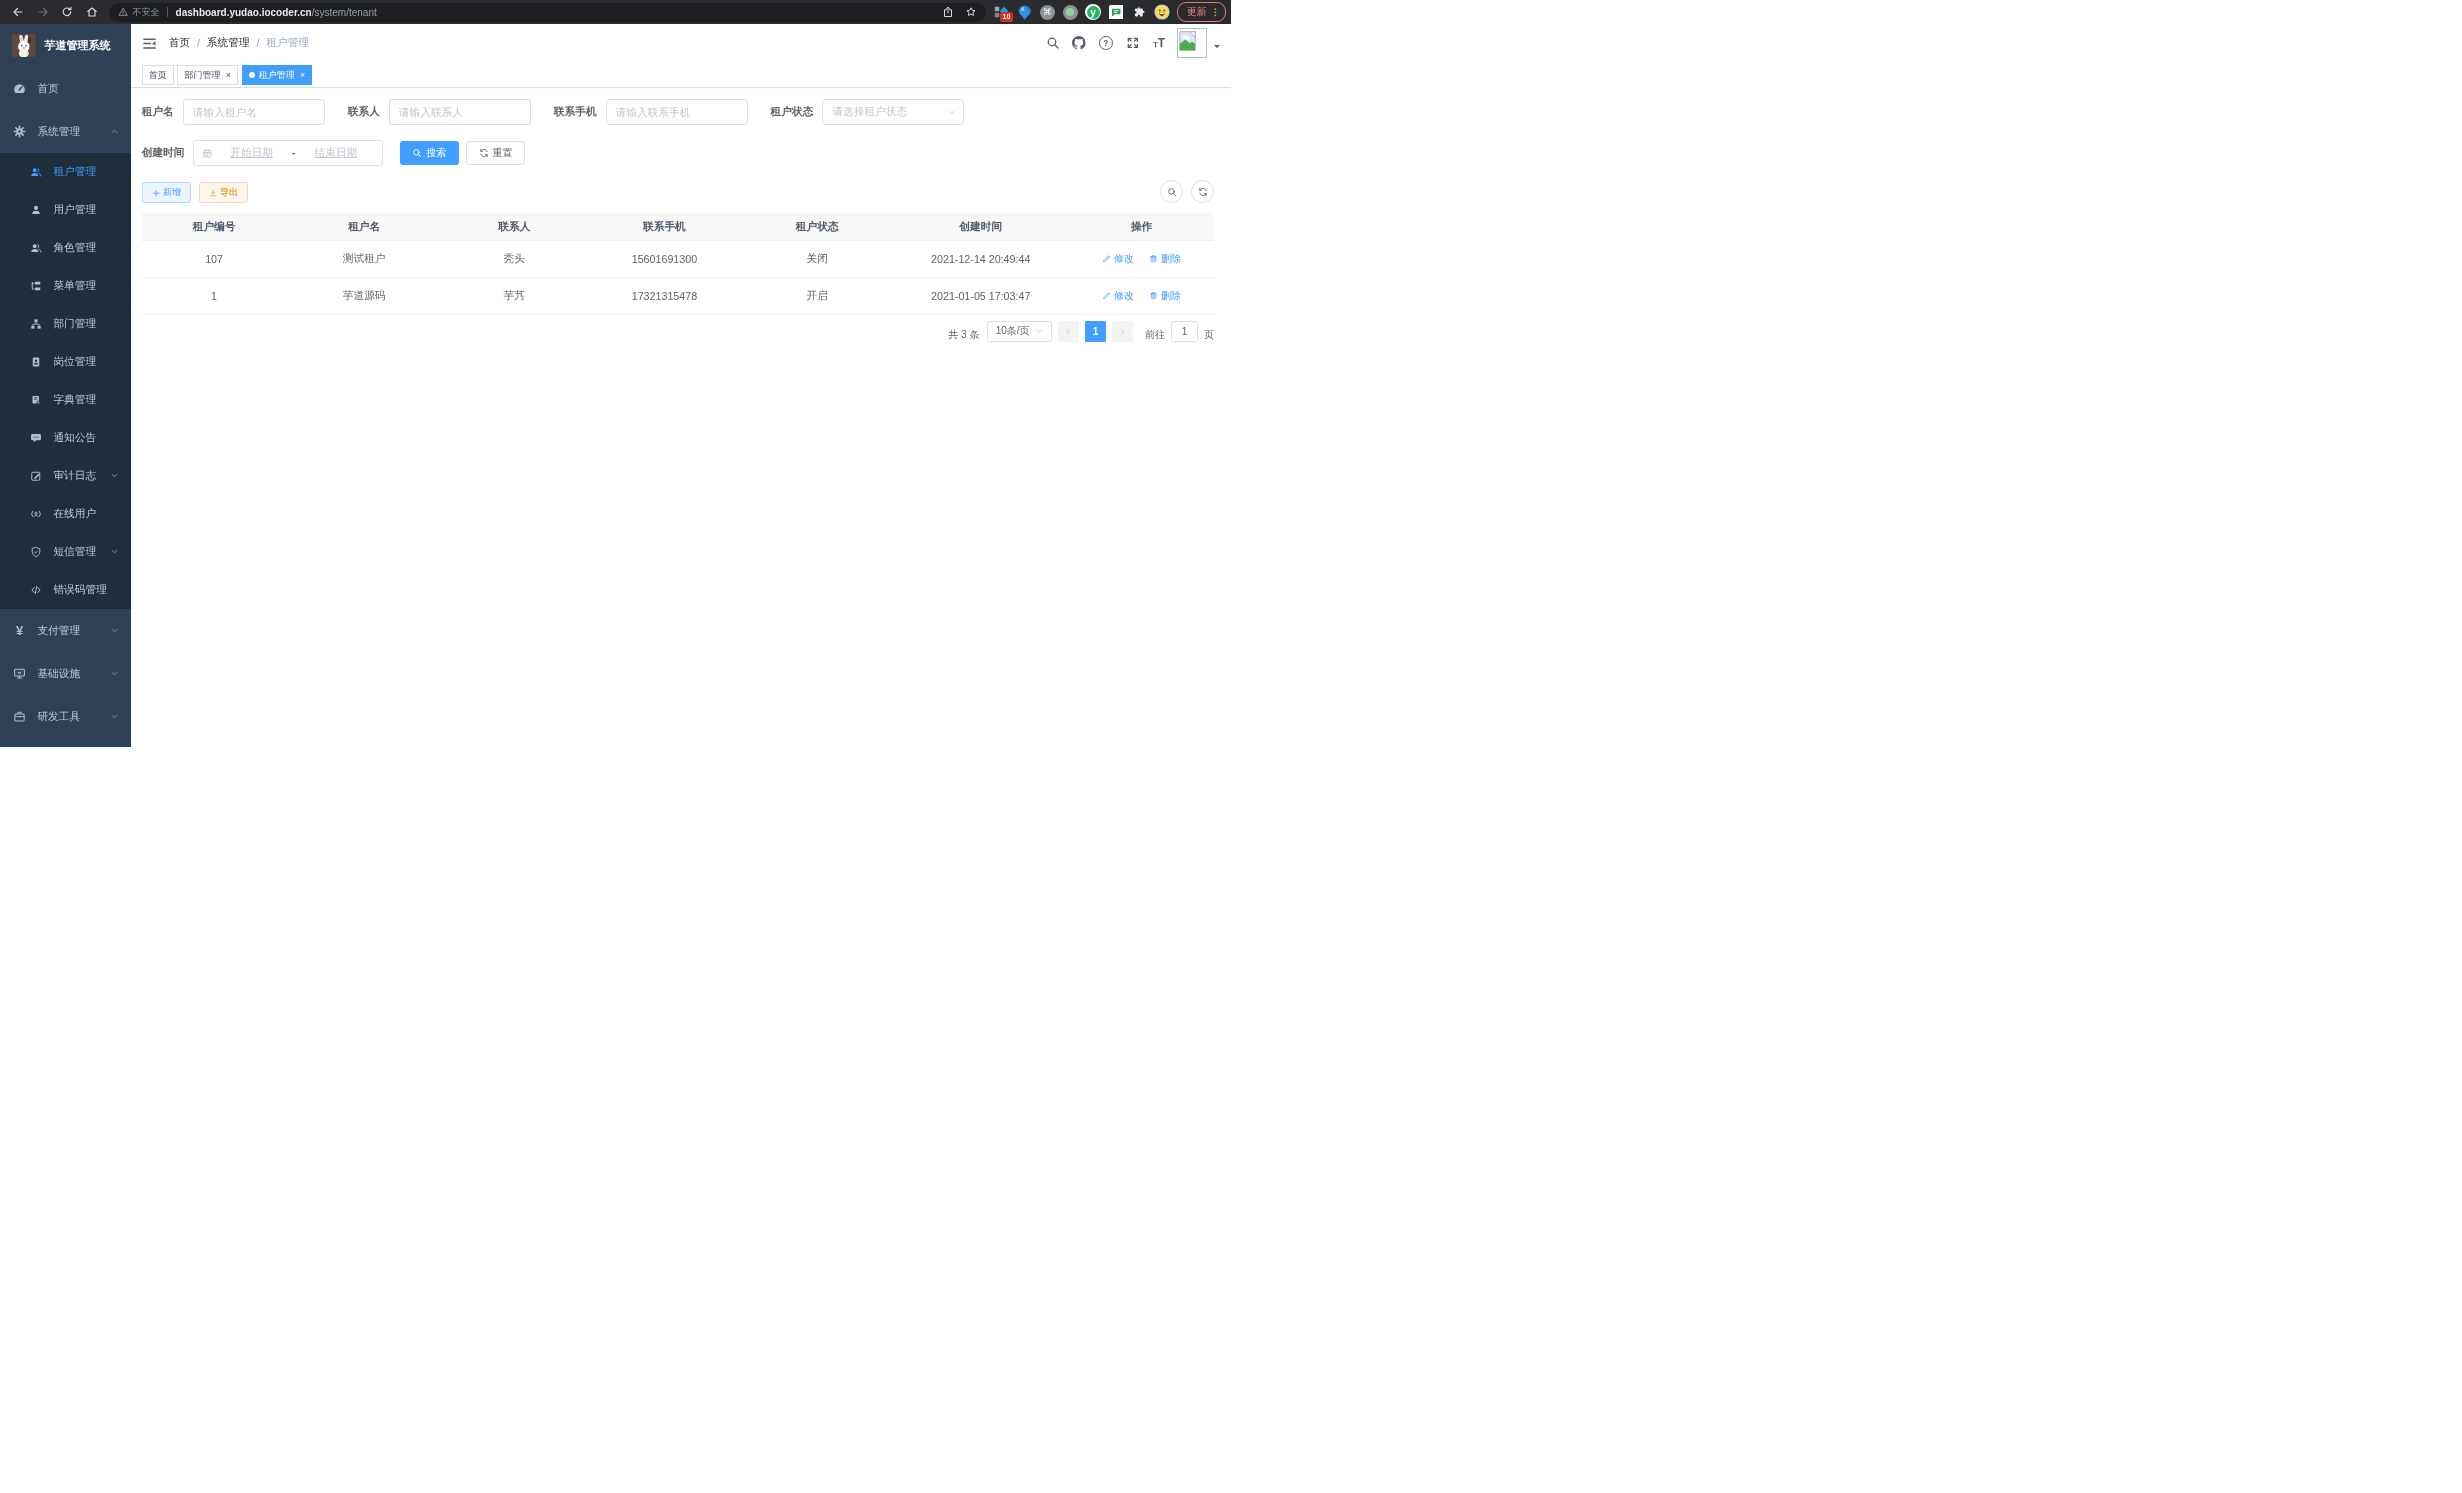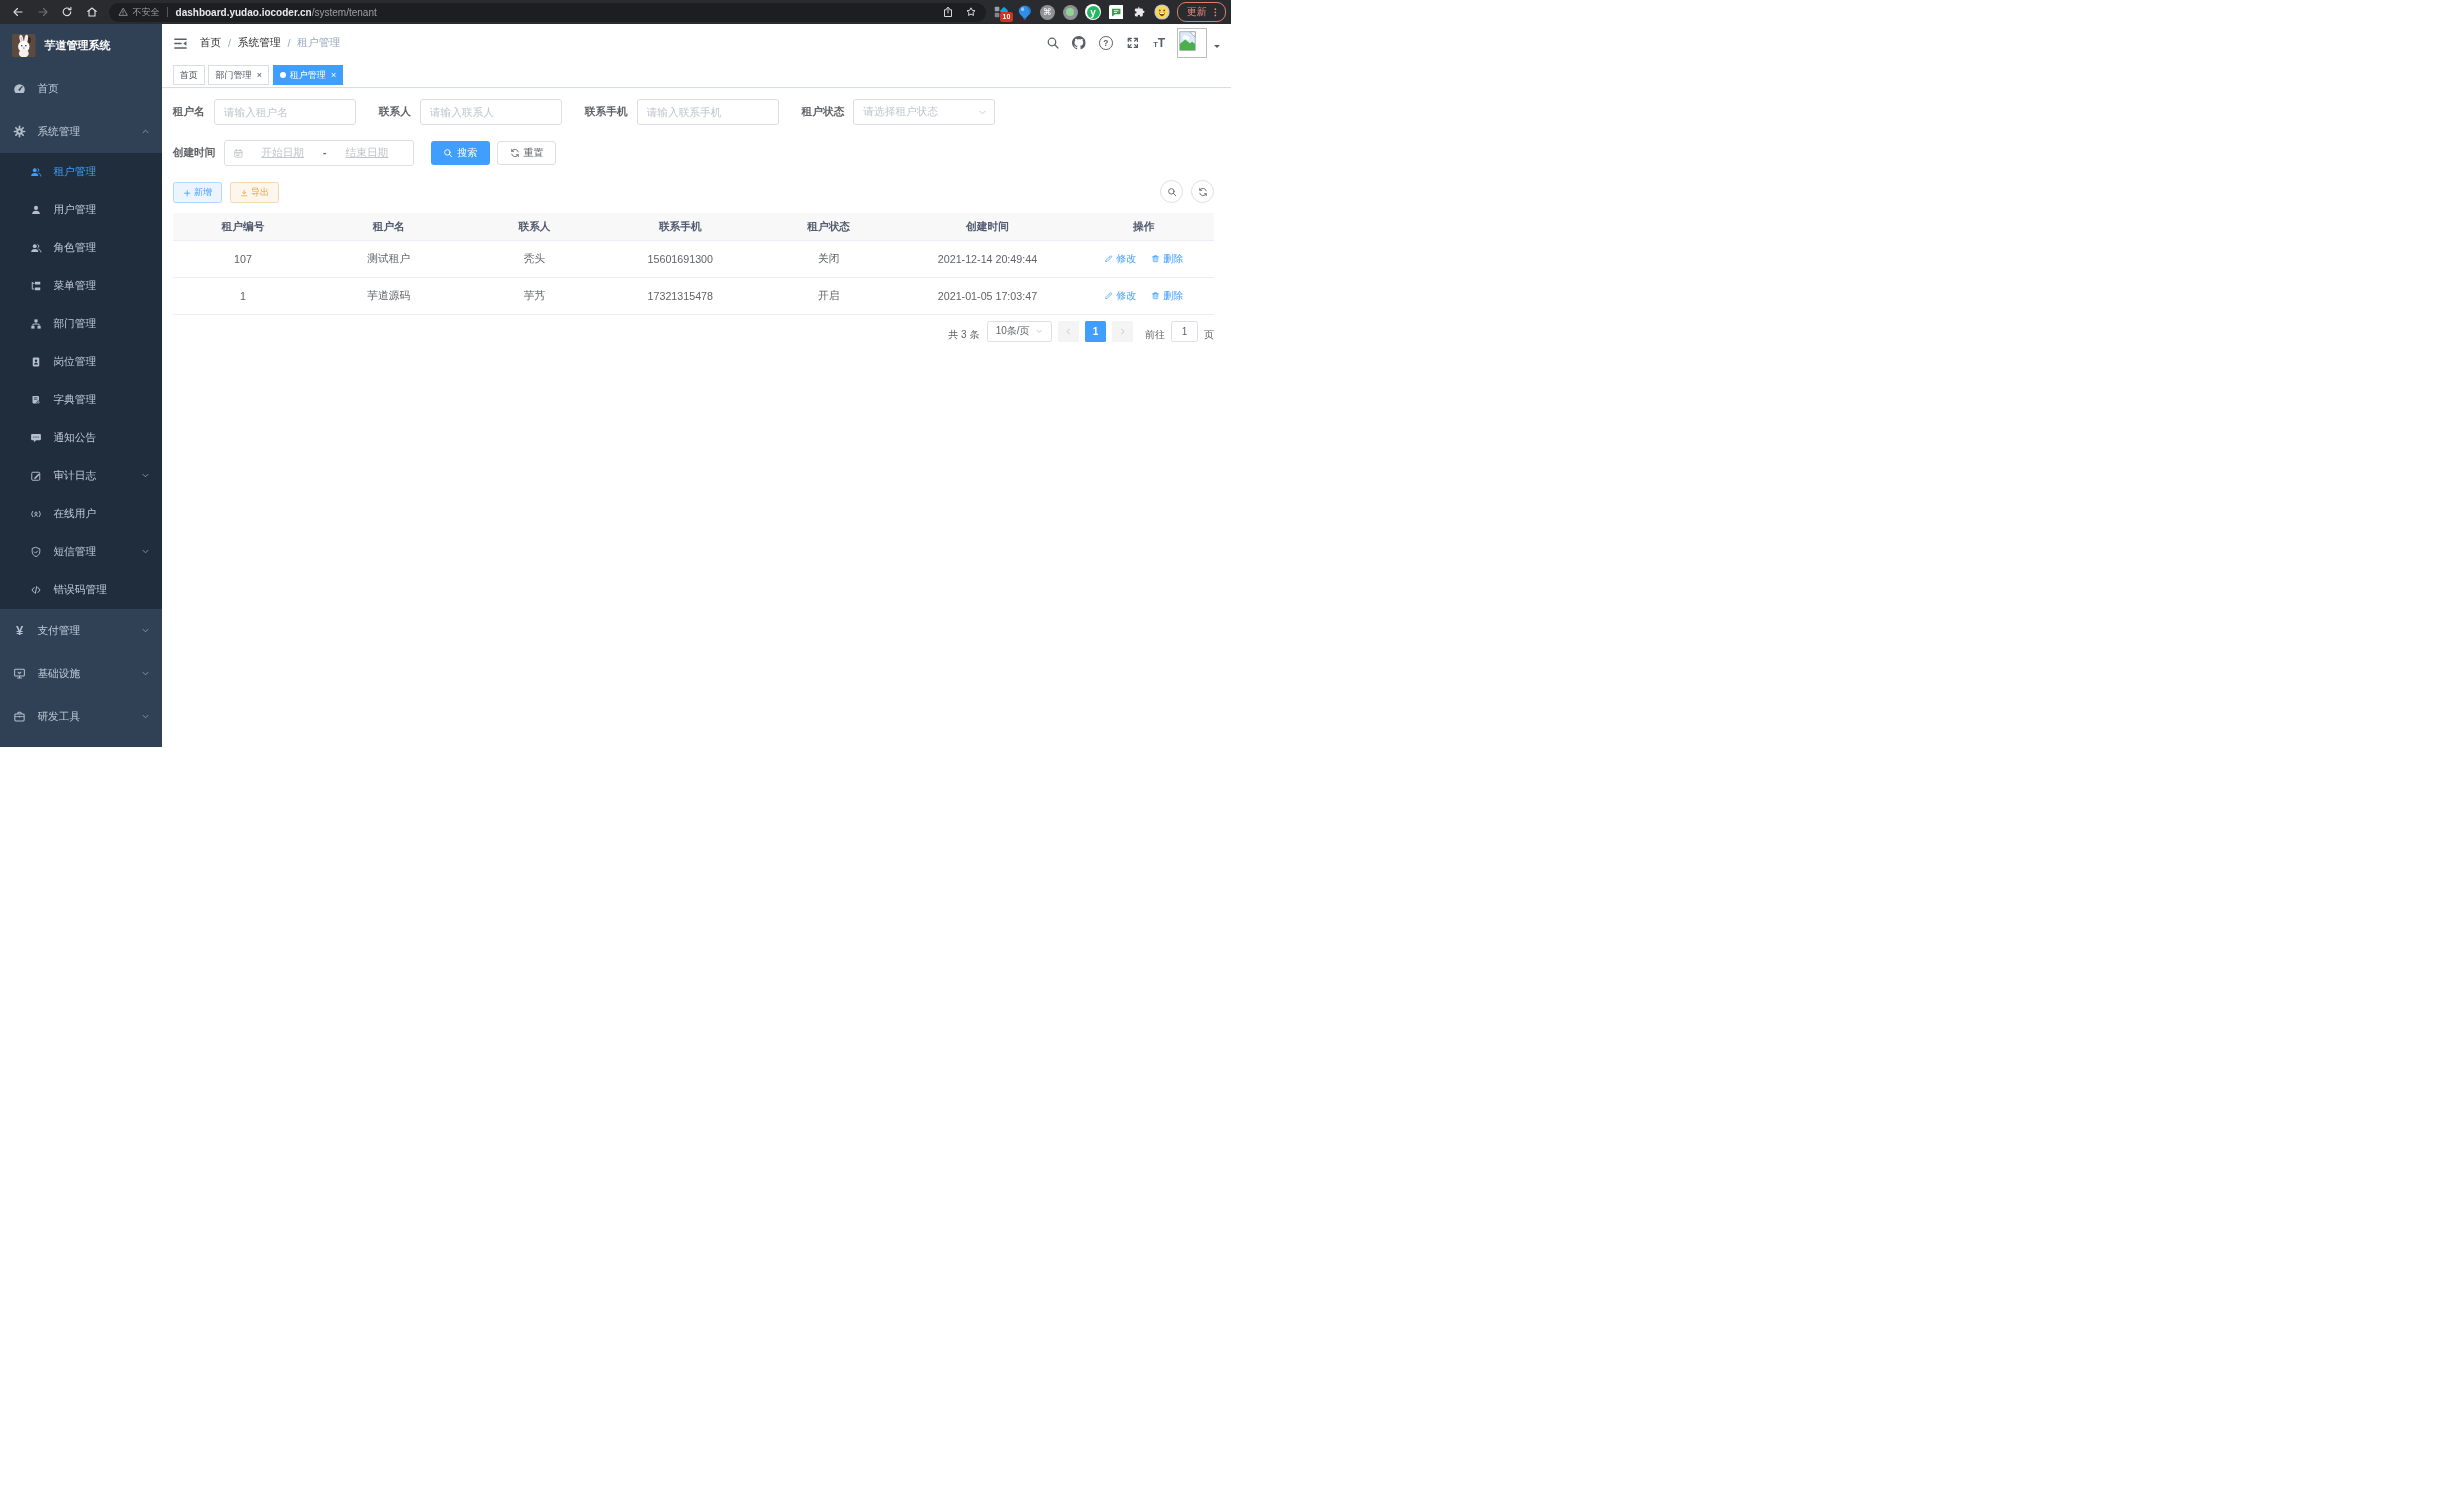--- a/index.html
+++ b/index.html
@@ -26,21 +26,21 @@
 .ext-badge { position:absolute; right:-3px; bottom:-2.3px; background:#d93025; color:#fff; font-size:6.9px; line-height:1; padding:1.5px 2.3px; border-radius:2.3px; font-weight:700; }
 .circle-ic { width:15px; height:15px; border-radius:50%; display:flex; align-items:center; justify-content:center; }
 .cmd-glyph { color:#fff; font-size:9px; font-family:"DejaVu Sans",sans-serif; }
 .y-glyph { color:#fff; font-size:10px; font-weight:700; }
 .update-pill { display:flex; align-items:center; border:1.1px solid #e07b72; border-radius:9px; padding:2.3px 3.8px 2.3px 9px; margin-left:6.9px; cursor:pointer; flex-shrink:0; }
 .update-label { color:#ec847c; font-size:10px; }
 .kebab { width:10.7px; height:10.7px; color:#ec847c; margin-left:3.8px; }
 
 
 .app { flex:1; display:flex; min-height:0; }
-.sidebar { width:162px; background:#304156; flex-shrink:0; overflow:hidden; }
+.sidebar { width:131px; background:#304156; flex-shrink:0; overflow:hidden; }
 .logo-row { height:43px; display:flex; align-items:center; padding-left:12px; gap:9px; cursor:pointer; }
 .logo-img { width:23.6px; height:23.6px; border-radius:2.3px; overflow:hidden; flex-shrink:0; }
 .app-title { color:#fff; font-size:11px; font-weight:700; white-space:nowrap; }
 .menu-item { height:43px; display:flex; align-items:center; padding:0 13px; font-size:10.7px; color:#bfcbd9; position:relative; cursor:pointer; white-space:nowrap; }
 .menu-item .mi { width:13px; height:13px; color:#b3bfcc; flex-shrink:0; margin-right:11.4px; display:flex; align-items:center; justify-content:center; }
 .menu-item .mi svg { width:100%; height:100%; }
 .menu-item.sub { height:38px; padding-left:30px; background:#1f2d3d; }
 .menu-item.sub .mi { width:12px; height:12px; }
 .menu-item.active { color:#409eff; }
 .menu-item.active .mi { color:#409eff; }
@@ -85,21 +85,21 @@
 .f-date .ph { flex:1; text-align:center; color:#c0c4cc; font-size:10.7px;text-decoration:underline; }
 .f-date .sep { color:#606266; font-size:10px; font-weight:700; padding:0 1.5px; }
 .btn { height:24px; border-radius:3px; font-size:10px; display:inline-flex; align-items:center; gap:3.8px; padding:0 11.4px; border:0.8px solid transparent; cursor:pointer; font-family:inherit; }
 .btn svg { width:10px; height:10px; }
 .btn-primary { background:#409eff; color:#fff; margin-left:7.6px; }
 .btn-plain { background:#fff; border-color:#dcdfe6; color:#606266; margin-left:7.6px; }
 .toolbar-row { display:flex; align-items:flex-end; margin-bottom:10px; }
 .btn-mini { height:21px; font-size:9px; padding:0 9px; border-radius:2.3px; gap:3px; }
 .btn-mini svg { width:8.4px; height:8.4px; }
 .btn-add { background:#ecf5ff; border:0.8px solid #b3d8ff; color:#409eff; }
-.btn-export { background:#fdf6ec; border:0.8px solid #f5dab1; color:#e6a23c; margin-left:7.6px; }
+.btn-export { background:#fdf6ec; border:0.8px solid #f5dab1; color:#e6a23c; margin-left:7.6px;font-weight:bold; }
 .round-btns { margin-left:auto; display:flex; gap:7.6px; }
 .round-btn { width:23px; height:23px; border-radius:50%; border:0.8px solid #dcdfe6; background:#fff; color:#606266; display:flex; align-items:center; justify-content:center; cursor:pointer; }
 .round-btn svg { width:10px; height:10px; }
 
 table { width:100%; border-collapse:collapse; table-layout:fixed; }
 th { height:27px; background:#f8f8f9; color:#515a6e; font-size:10.7px; font-weight:700; border-bottom:0.8px solid #ebeef5; text-align:center; }
 td { height:37px; color:#606266; font-size:10.7px; border-bottom:0.8px solid #ebeef5; text-align:center; white-space:nowrap; }
 .op-link { color:#409eff; font-size:10px; display:inline-flex; align-items:center; gap:3px; cursor:pointer; }
 .op-link svg { width:9px; height:9px; }
 .op-link + .op-link { margin-left:12px; }

